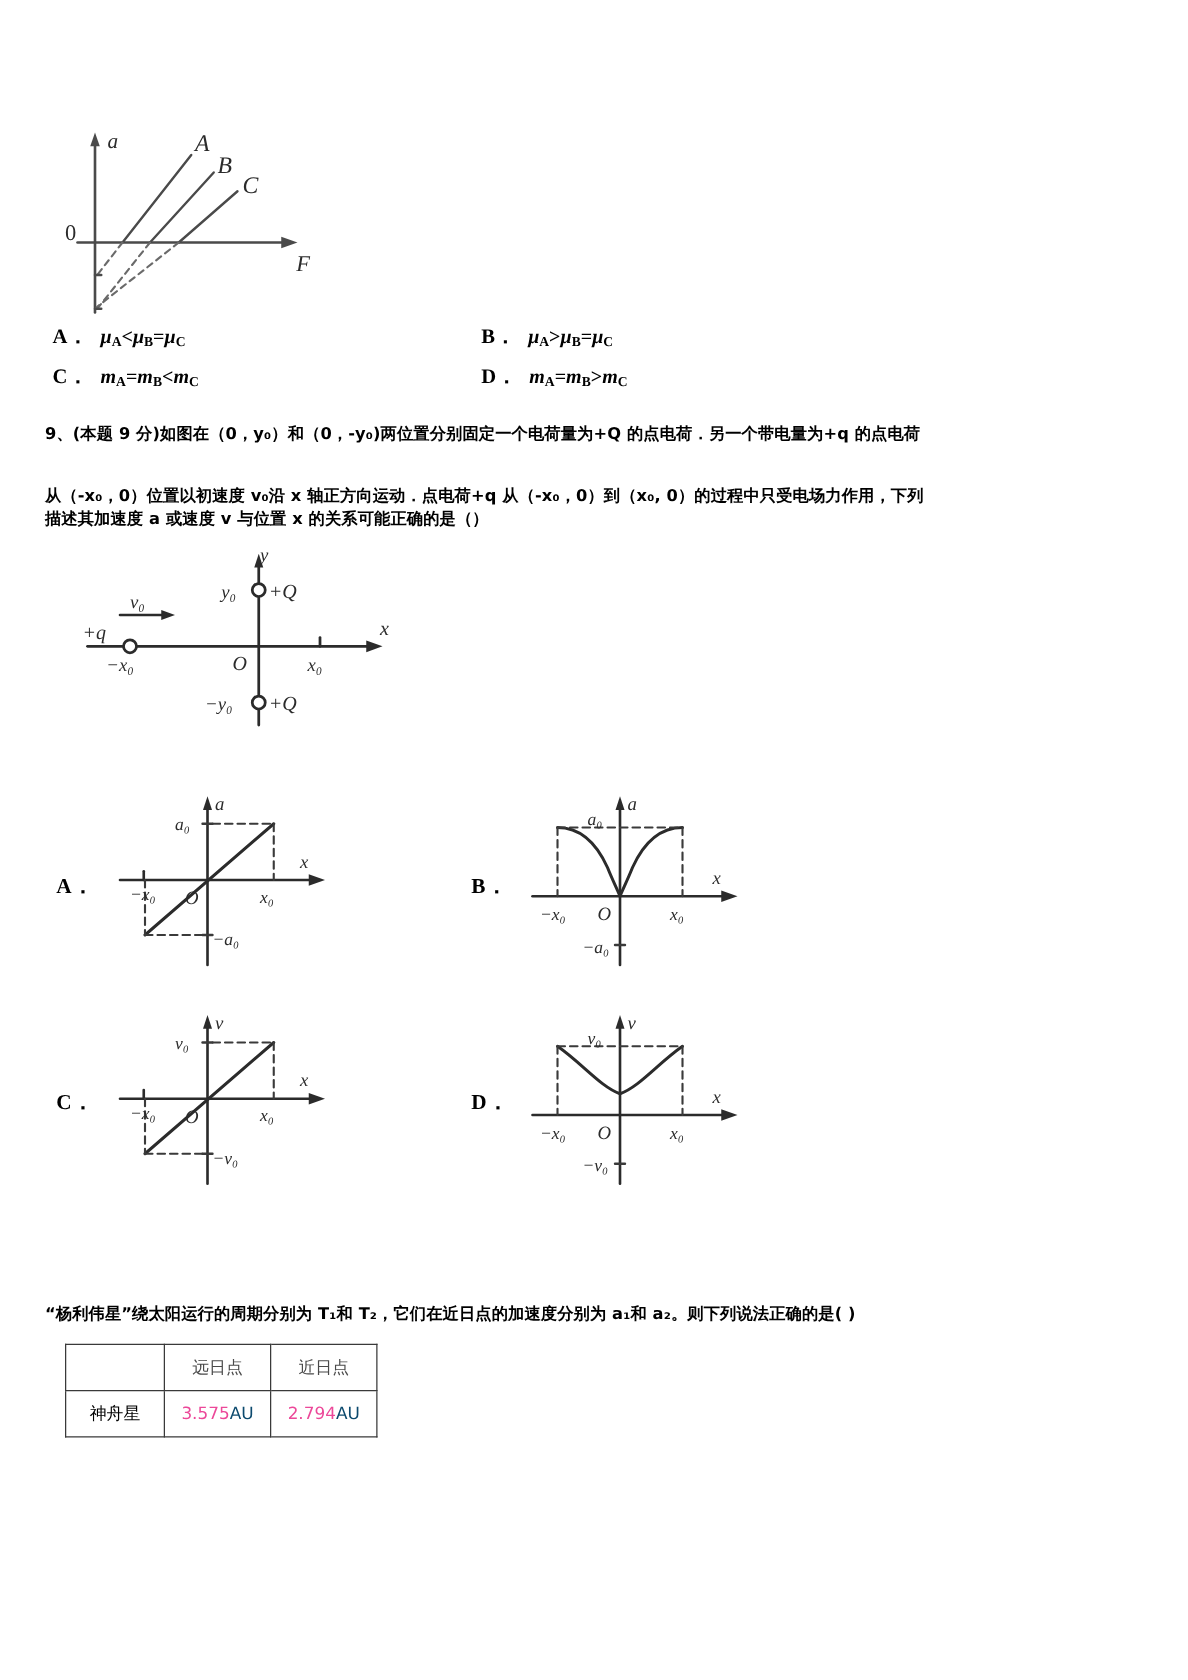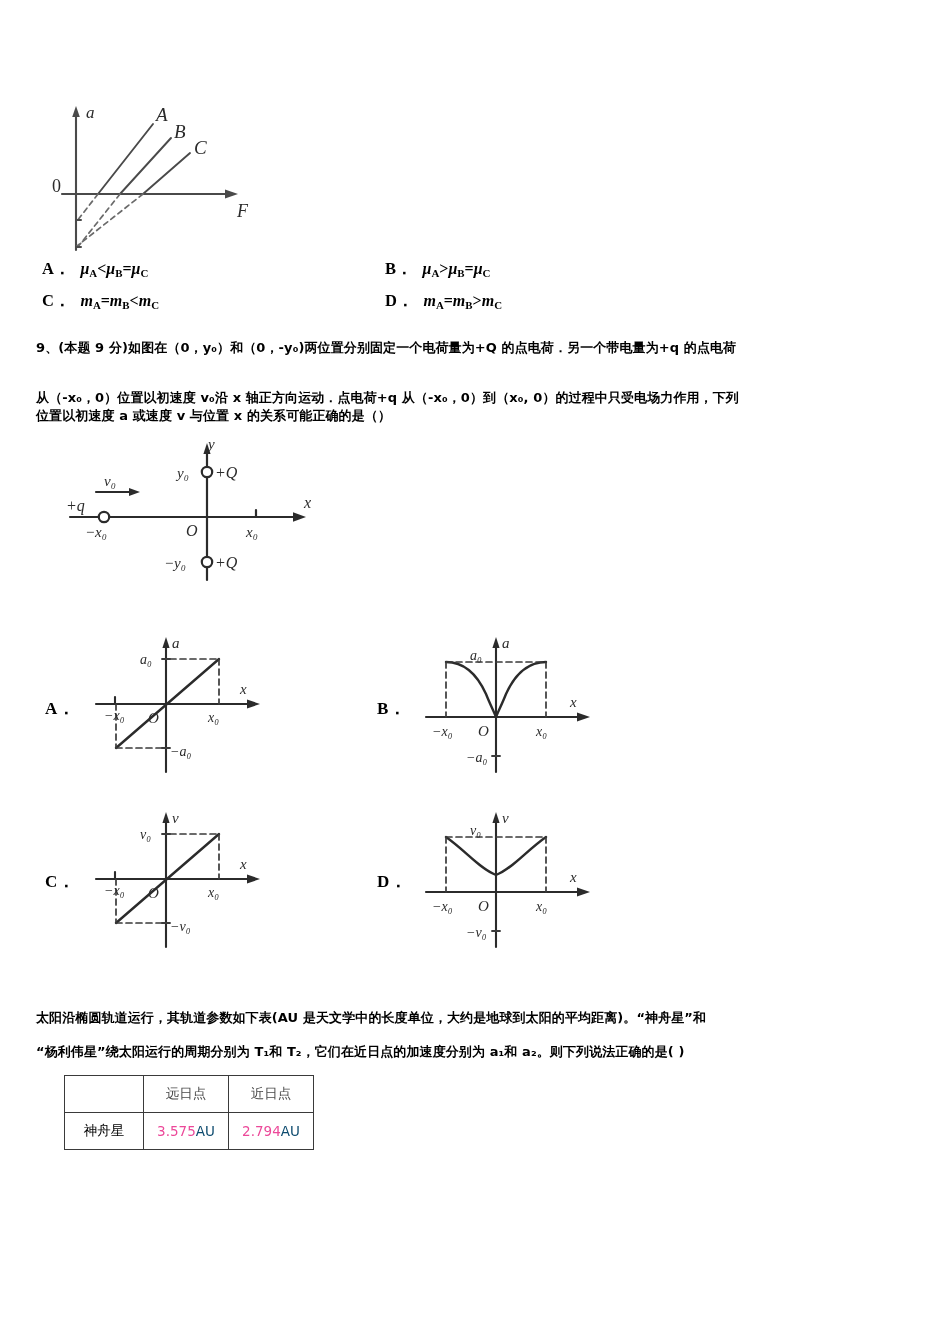--- a/index.html
+++ b/index.html
@@ -146,21 +146,21 @@
     <span class="opt-letter">C．</span>
     <span style="margin-left:6px;"><span class="mathvar">m</span><sub>A</sub>=<span class="mathvar">m</span><sub>B</sub>&lt;<span class="mathvar">m</span><sub>C</sub></span>
   </div>
   <div class="opt-row" style="left:385px; top:290px;">
     <span class="opt-letter">D．</span>
     <span style="margin-left:6px;"><span class="mathvar">m</span><sub>A</sub>=<span class="mathvar">m</span><sub>B</sub>&gt;<span class="mathvar">m</span><sub>C</sub></span>
   </div>
 
   <div class="qtext" style="left:36px; top:331px;">9、(本题 9 分)如图在（0，y₀）和（0，-y₀)两位置分别固定一个电荷量为+Q 的点电荷．另一个带电量为+q 的点电荷</div>
   <div class="qtext" style="left:36px; top:381px;">从（-x₀，0）位置以初速度 v₀沿 x 轴正方向运动．点电荷+q 从（-x₀，0）到（x₀, 0）的过程中只受电场力作用，下列</div>
-  <div class="qtext" style="left:36px; top:399px;">位置以初速度 a 或速度 v 与位置 x 的关系可能正确的是（）</div>
+  <div class="qtext" style="left:36px; top:399px;">描述其加速度 a 或速度 v 与位置 x 的关系可能正确的是（）</div>
 
   <div class="fig" style="left:60px; top:440px;">
     <svg width="270" height="145" viewBox="0 0 270 145">
       <g stroke="#2b2b2b" stroke-width="2.2" stroke-linecap="round">
 
         <line x1="147" y1="140" x2="147" y2="12"></line>
         <polygon points="147,3 143.4,14 150.6,14" fill="#2b2b2b" stroke="none"></polygon>
 
         <line x1="10" y1="77" x2="236" y2="77"></line>
         <polygon points="246,77 233,72.3 233,81.7" fill="#2b2b2b" stroke="none"></polygon>
@@ -305,24 +305,23 @@
       <text x="84" y="16" font-family="Liberation Serif, serif" font-style="italic" font-size="15" fill="#2b2b2b">v</text>
       <text x="152" y="75" font-family="Liberation Serif, serif" font-style="italic" font-size="15" fill="#2b2b2b">x</text>
       <text x="60" y="104" font-family="Liberation Serif, serif" font-style="italic" font-size="15" fill="#2b2b2b">O</text>
       <text x="52" y="28" font-family="Liberation Serif, serif" font-style="italic" font-size="14" fill="#2b2b2b">v₀</text>
       <text x="48" y="130" font-family="Liberation Serif, serif" font-style="italic" font-size="14" fill="#2b2b2b">−v₀</text>
       <text x="14" y="104" font-family="Liberation Serif, serif" font-style="italic" font-size="14" fill="#2b2b2b">−x₀</text>
       <text x="118" y="104" font-family="Liberation Serif, serif" font-style="italic" font-size="14" fill="#2b2b2b">x₀</text>
     </svg>
   </div>
 
-  <div class="qtext" style="left:36px; top:1001px;">太阳沿椭圆轨道运行，其轨道参数如下表(AU 是天文学中的长度单位，大约是地球到太阳的平均距离)。“神舟星”和</div>
   <div class="qtext" style="left:36px; top:1035px;">“杨利伟星”绕太阳运行的周期分别为 T₁和 T₂，它们在近日点的加速度分别为 a₁和 a₂。则下列说法正确的是(  )</div>
 
-  <table class="orbit-table" style="left:64px; top:1075px;">
+  <table class="orbit-table" style="left:52px; top:1075px;">
     <tbody>
       <tr>
         <td class="c0"></td>
         <td class="c1">
           <span class="th-txt">远日点</span>
         </td>
         <td class="c2">
           <span class="th-txt">近日点</span>
         </td>
       </tr>

